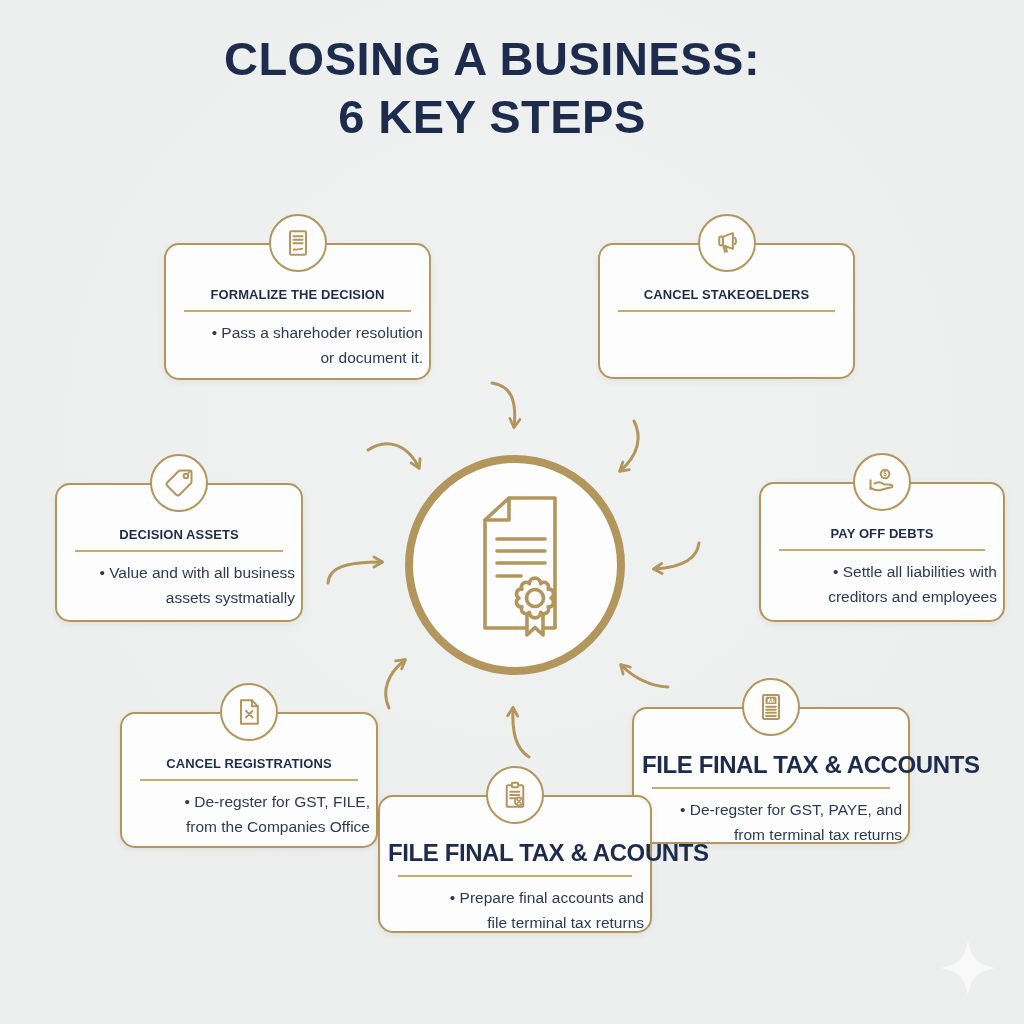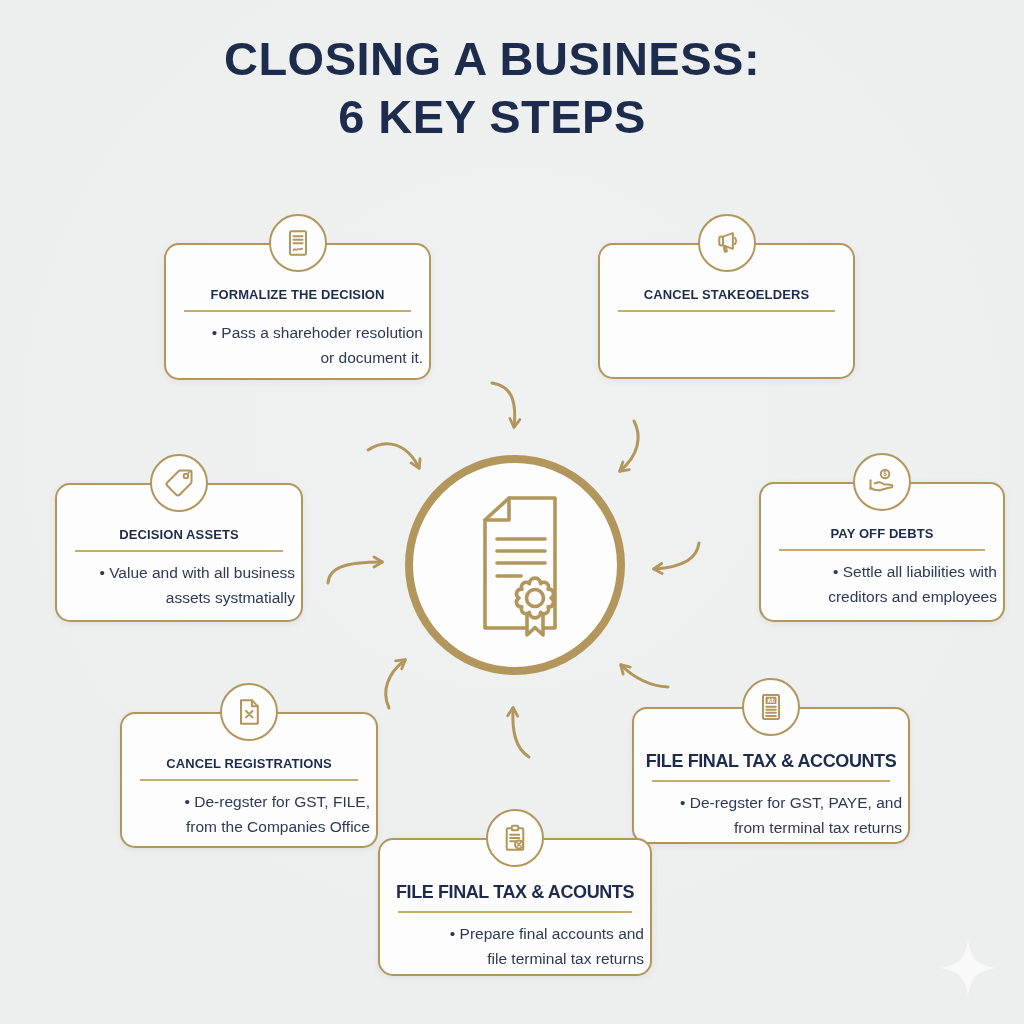--- a/index.html
+++ b/index.html
@@ -27,21 +27,21 @@
     position:absolute;left:50%;top:-31px;transform:translateX(-50%);
     width:54px;height:54px;border-radius:50%;
     background:var(--card_bg);border:2px solid var(--gold);
     display:flex;align-items:center;justify-content:center;
   }
   .icon-circle svg{color:var(--gold);}
   .card h3{
     margin:0;padding:0 8px;font-size:13px;font-weight:bold;letter-spacing:.1px;
     color:var(--navy);white-space:nowrap;
   }
-  .card--tight h3{font-size:18px;letter-spacing:-.4px;}
+  .card--tight h3{font-size:24px;letter-spacing:-.4px;}
   .divider{height:2px;background:var(--gold_light);margin:8px 18px 9px;}
   .card p{
     margin:0 6px 0 12px;font-size:15.5px;line-height:1.6;text-align:right;
     color:var(--body_text);white-space:pre-line;
     padding-left:13px;text-indent:-13px;
   }
   .center-circle{
     position:absolute;left:405px;top:455px;width:220px;height:220px;
     box-sizing:border-box;border:8px solid var(--gold);border-radius:50%;
     background:var(--card_bg);display:flex;align-items:center;justify-content:center;
@@ -175,21 +175,21 @@
       <line x1="8.4" y1="16.4" x2="15.6" y2="16.4"></line>
       <line x1="8.4" y1="18.7" x2="15.6" y2="18.7"></line>
     </svg>
   </div>
   <h3>FILE FINAL TAX &amp; ACCOUNTS</h3>
   <div class="divider"></div>
   <p>• De-regster for GST, PAYE, and
 from terminal tax returns</p>
 </div>
 
-<div class="card card--tight" style="left:378px;top:838px;width:274px;height:138px;">
+<div class="card card--tight" style="left:378px;top:795px;width:274px;height:138px;">
   <div class="icon-circle">
     <svg width="32" height="32" viewBox="0 0 24 24" fill="none" stroke="currentColor" stroke-width="1.5" stroke-linecap="round" stroke-linejoin="round">
       <rect x="5.8" y="4.6" width="12.4" height="16.2" rx="1.2"></rect>
       <rect x="9.6" y="2.8" width="4.8" height="3.4" rx="0.8" style="fill:var(--card_bg)"></rect>
       <line x1="8.4" y1="9.6" x2="15.2" y2="9.6"></line>
       <line x1="8.4" y1="12" x2="15.2" y2="12"></line>
       <line x1="8.4" y1="14.4" x2="12.8" y2="14.4"></line>
       <circle cx="15" cy="16.8" r="3" style="fill:var(--card_bg)"></circle>
       <path d="M13.9 15.7 L16.1 17.9 M16.1 15.7 L13.9 17.9" stroke-width="1.2"></path>
     </svg>

